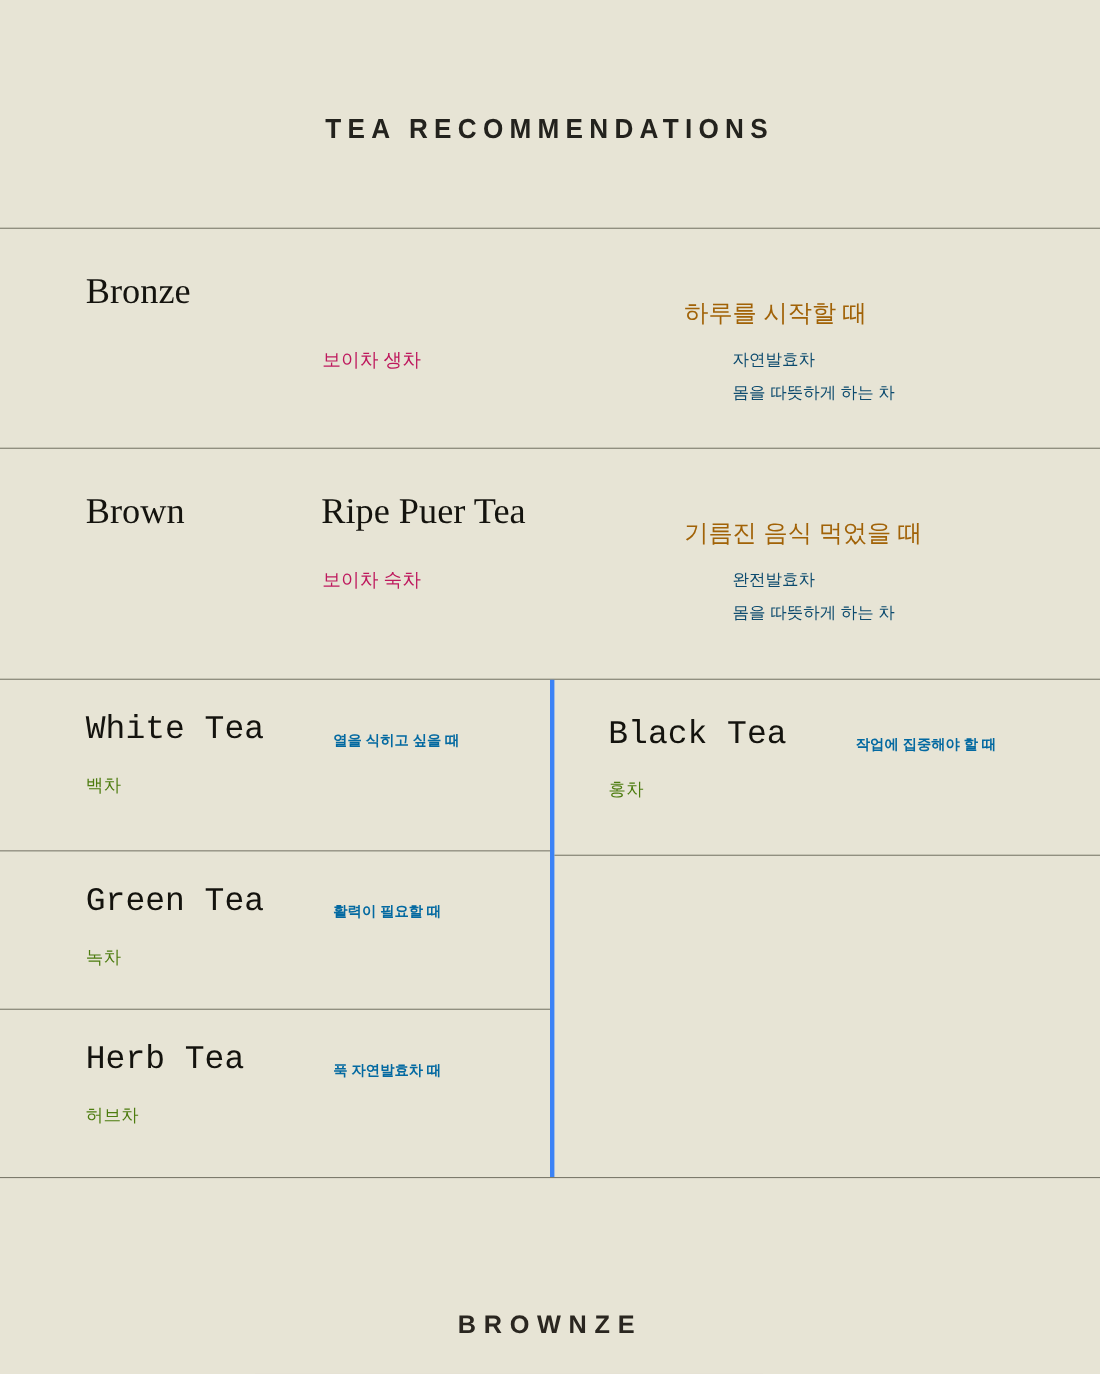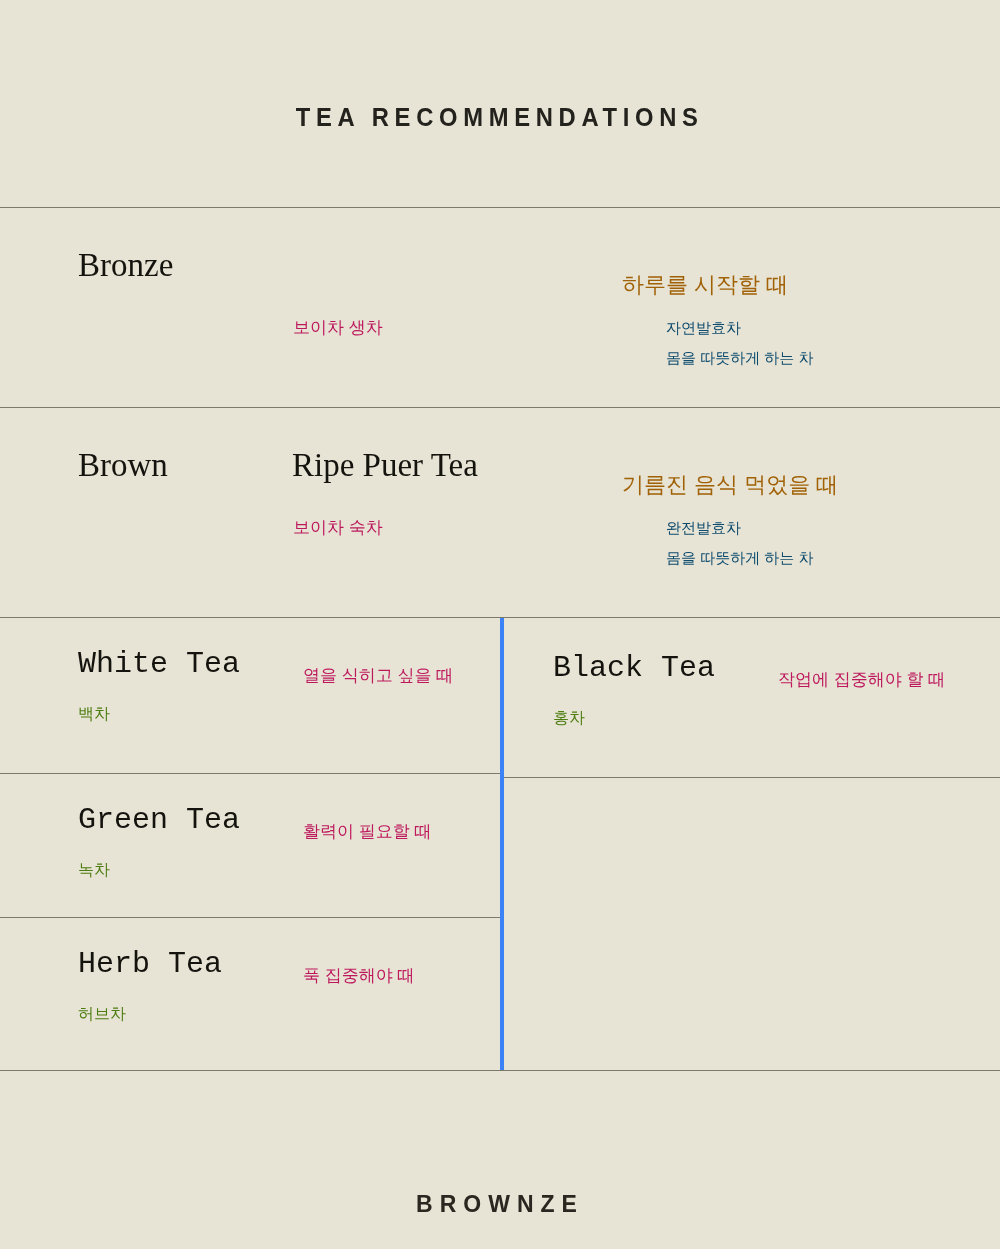--- a/index.html
+++ b/index.html
@@ -40,21 +40,21 @@
   .feat .notes  { position: absolute; left: 622px; top: 105px; font-size: 15px; line-height: 30px; color: #0c4a6e; margin-left: 44px; }
 
   
   .grid { position: relative; height: 453px; width: 100%; }
   .gcol { position: absolute; top: 0; height: 452px; }
   .gcol.left  { left: 0;     width: 500px; }
   .gcol.right { left: 500px; width: 500px; border-left: 4px solid #3b82f6; }
   .cell { position: relative; width: 100%; }
   .cell .tea    { position: absolute; font-size: 30px; line-height: 1.1; font-family: Liberation Mono, monospace; }
   .cell .tea-kr { position: absolute; font-size: 16px; color: #4d7c0f; }
-  .cell .when   { position: absolute; font-size: 17px; color: #be185d; }
+  .cell .when   { position: absolute; font-size: 13px; color: #0369a1; font-weight: bold; }
   .gcol.left  .tea    { left: 78px; top: 30px; }
   .gcol.left  .tea-kr { left: 78px; top: 86px; }
   .gcol.left  .when   { left: 303px; top: 46px; }
   .gcol.right .tea    { left: 49px; top: 34px; }
   .gcol.right .tea-kr { left: 49px; top: 90px; }
   .gcol.right .when   { left: 274px; top: 50px; }
   .gcol.left  .c1 { height: 156px; }
   .gcol.left  .c2 { height: 144px; }
   .gcol.left  .c3 { height: 152px; }
   .gcol.right .c1 { height: 160px; }
@@ -113,21 +113,21 @@
         <div class="when">열을 식히고 싶을 때</div>
       </div>
       <div class="cell c2 line-b">
         <div class="tea serif">Green Tea</div>
         <div class="tea-kr">녹차</div>
         <div class="when">활력이 필요할 때</div>
       </div>
       <div class="cell c3">
         <div class="tea serif">Herb Tea</div>
         <div class="tea-kr">허브차</div>
-        <div class="when">푹 집중해야 때</div>
+        <div class="when">푹 자연발효차 때</div>
       </div>
     </div>
 
     <div class="gcol right">
       <div class="cell c1 line-b">
         <div class="tea serif">Black Tea</div>
         <div class="tea-kr">홍차</div>
         <div class="when">작업에 집중해야 할 때</div>
       </div>
     </div>

